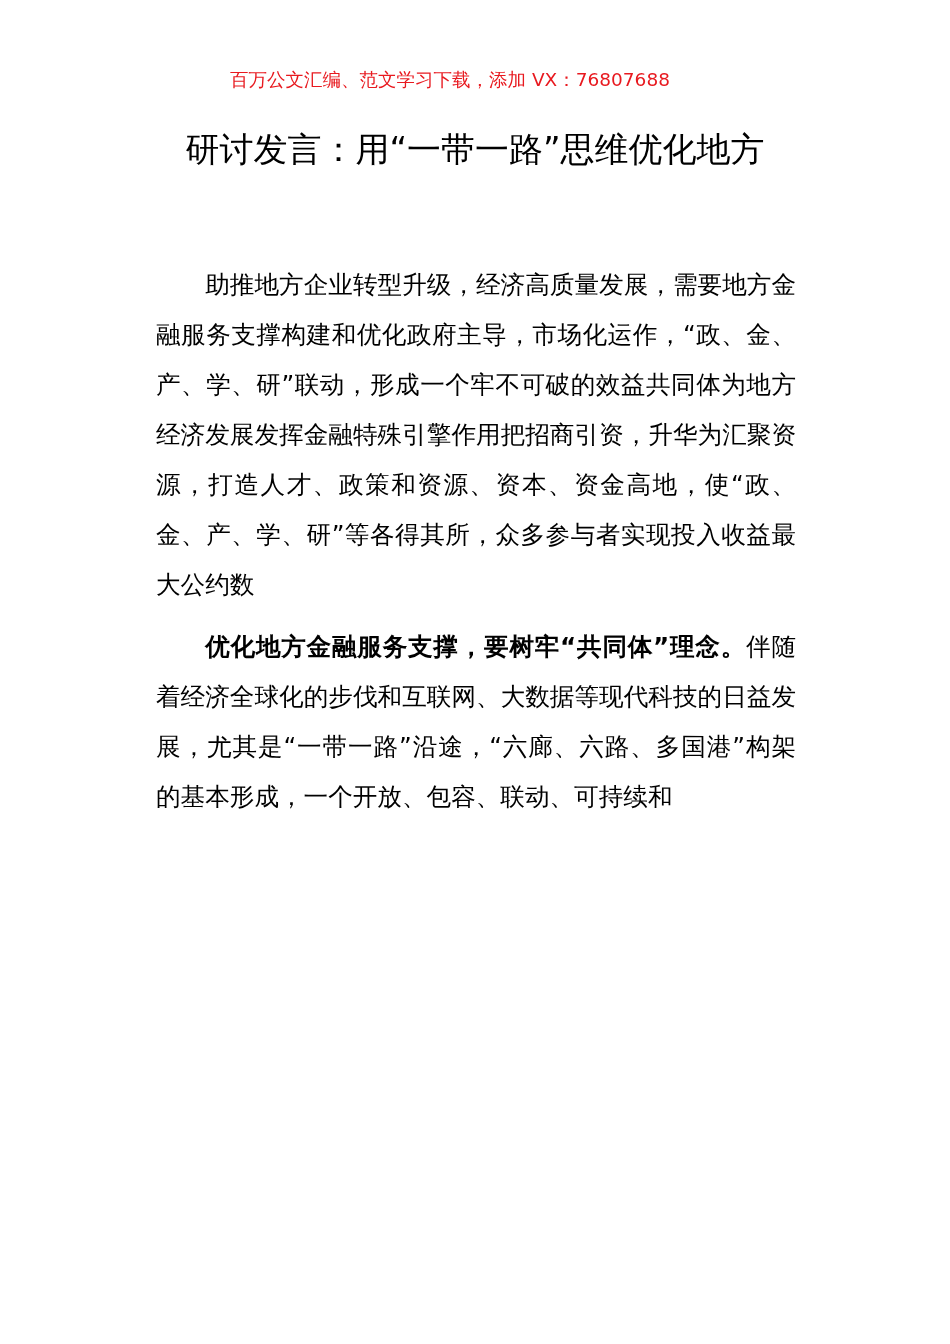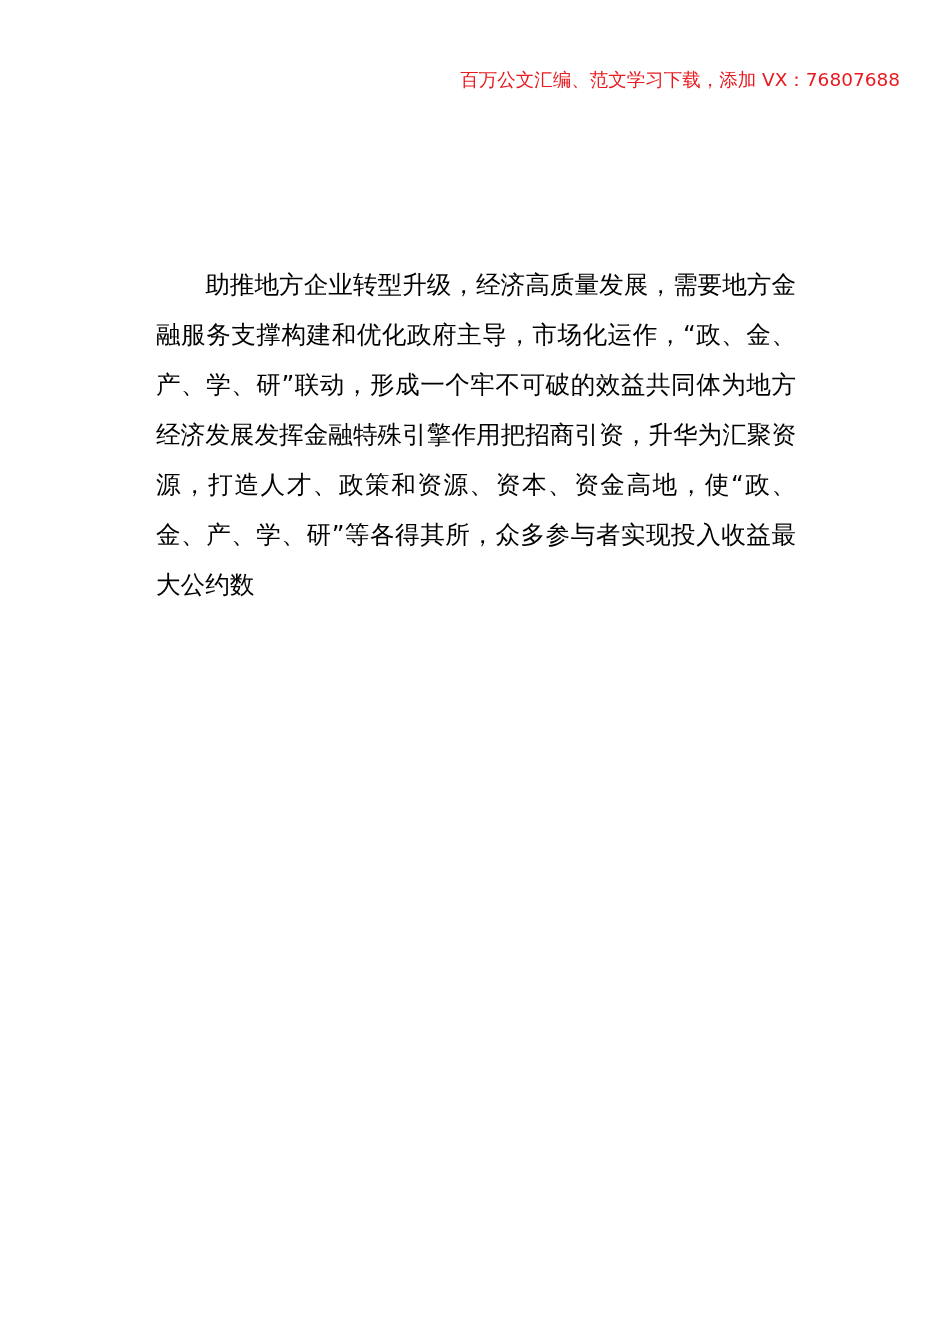--- a/index.html
+++ b/index.html
@@ -20,21 +20,21 @@
       left: 0; top: 0;
       width: 950px;
       height: 1344px;
       background: #ffffff;
     }
     .watermark {
       position: absolute;
       top: 66px;
       left: 0;
       width: 900px;
-      text-align: right;
+      text-align: center;
       font-size: 18.5px;
       line-height: 28px;
       color: #e8191f;
       letter-spacing: 0px;
     }
     .title {
       position: absolute;
       top: 124px;
       left: 100px;
       width: 750px;
@@ -66,18 +66,20 @@
       font-weight: bold;
     }
   </style>
 </head>
 <body>
 
 <div class="page">
   <div class="watermark">百万公文汇编、范文学习下载，添加 VX：76807688</div>
 
   <div class="title">
+    <div>研讨发言：用“一带一路”思维优化地方</div>
   </div>
 
   <div class="body-text p1">
     <p class="para">助推地方企业转型升级，经济高质量发展，需要地方金融服务支撑构建和优化政府主导，市场化运作，“政、金、产、学、研”联动，形成一个牢不可破的效益共同体为地方经济发展发挥金融特殊引擎作用把招商引资，升华为汇聚资源，打造人才、政策和资源、资本、资金高地，使“政、金、产、学、研”等各得其所，众多参与者实现投入收益最大公约数</p>
+    <p class="para"><span class="bold-lead">优化地方金融服务支撑，要树牢“共同体”理念。</span><span>伴随着经济全球化的步伐和互联网、大数据等现代科技的日益发展，尤其是“一带一路”沿途，“六廊、六路、多国港”构架的基本形成，一个开放、包容、联动、可持续和</span></p>
   </div>
 </div>
 
 </body></html>

